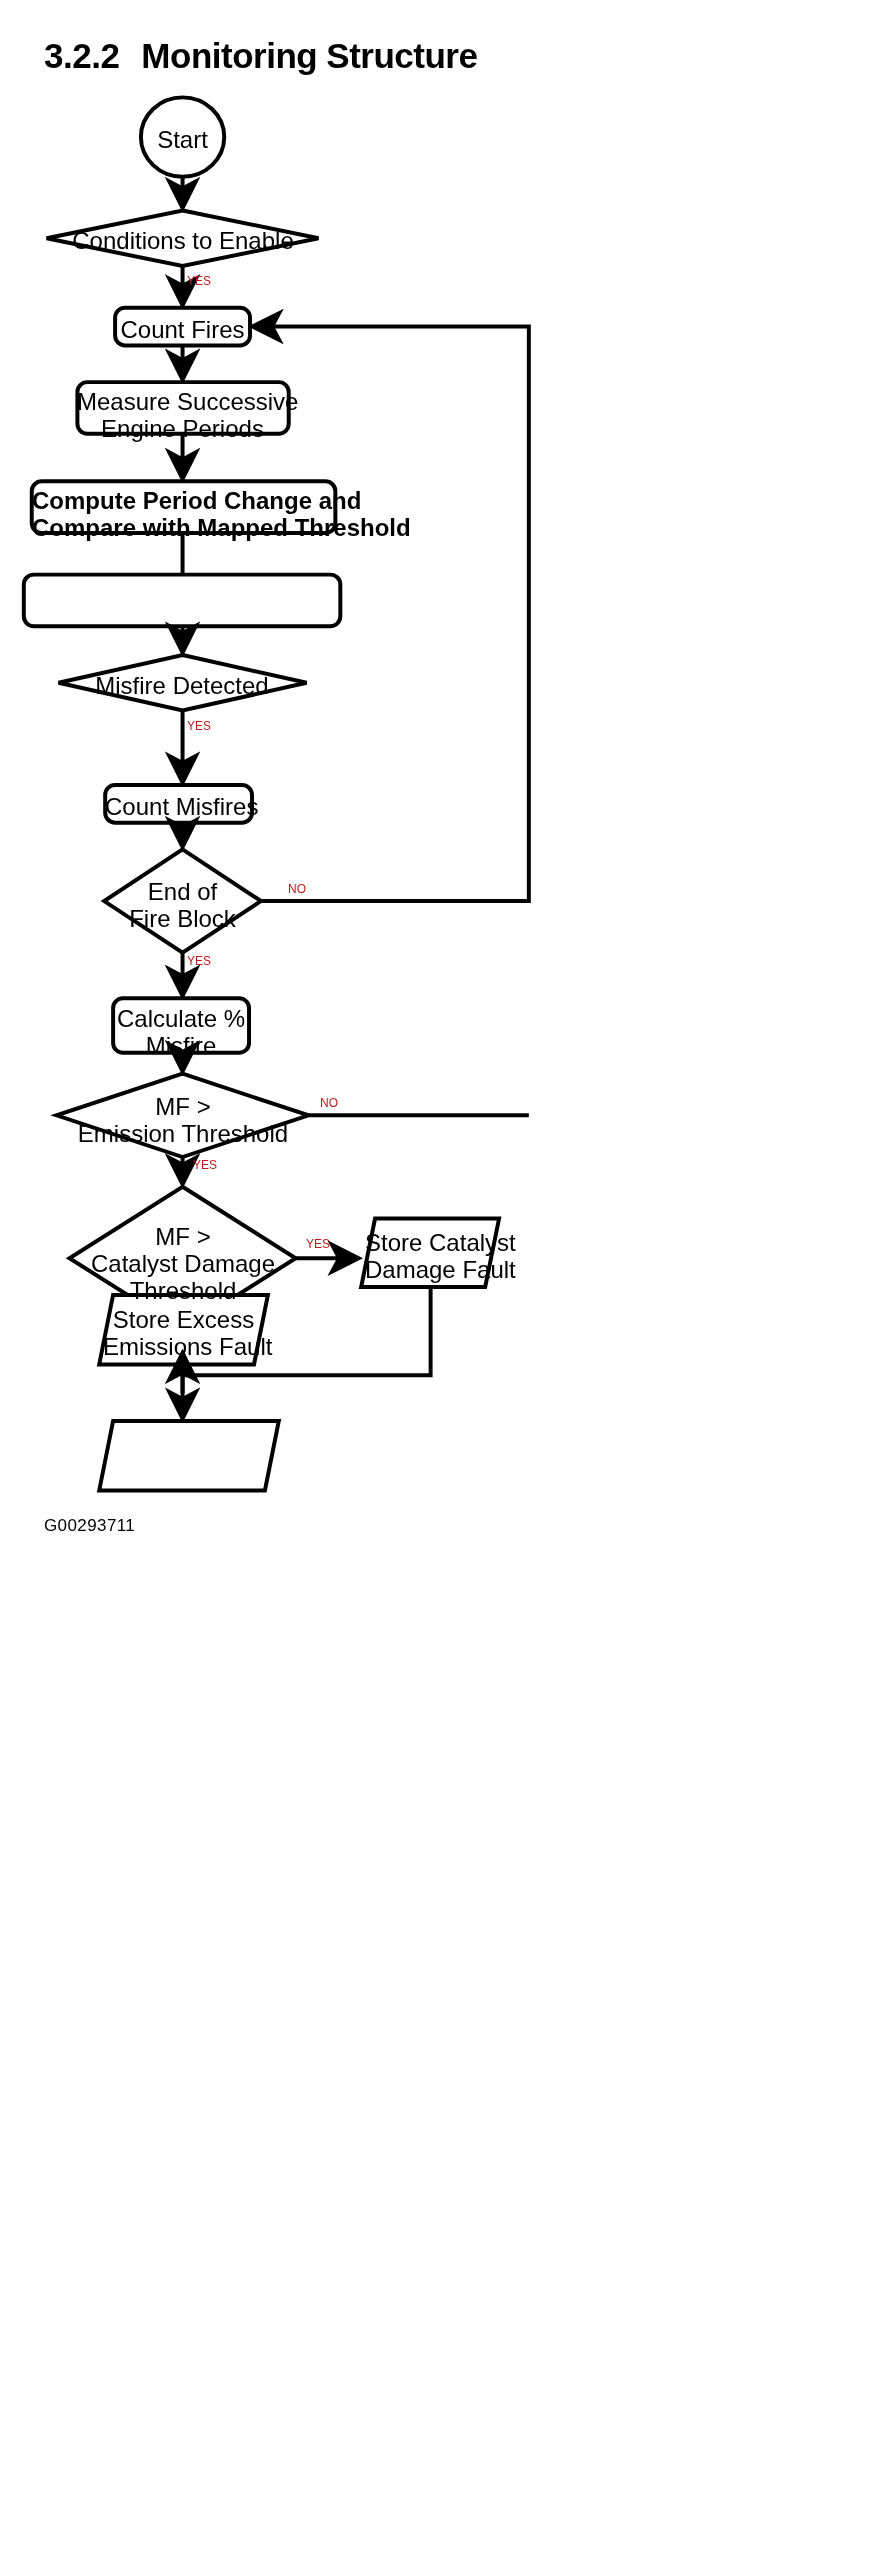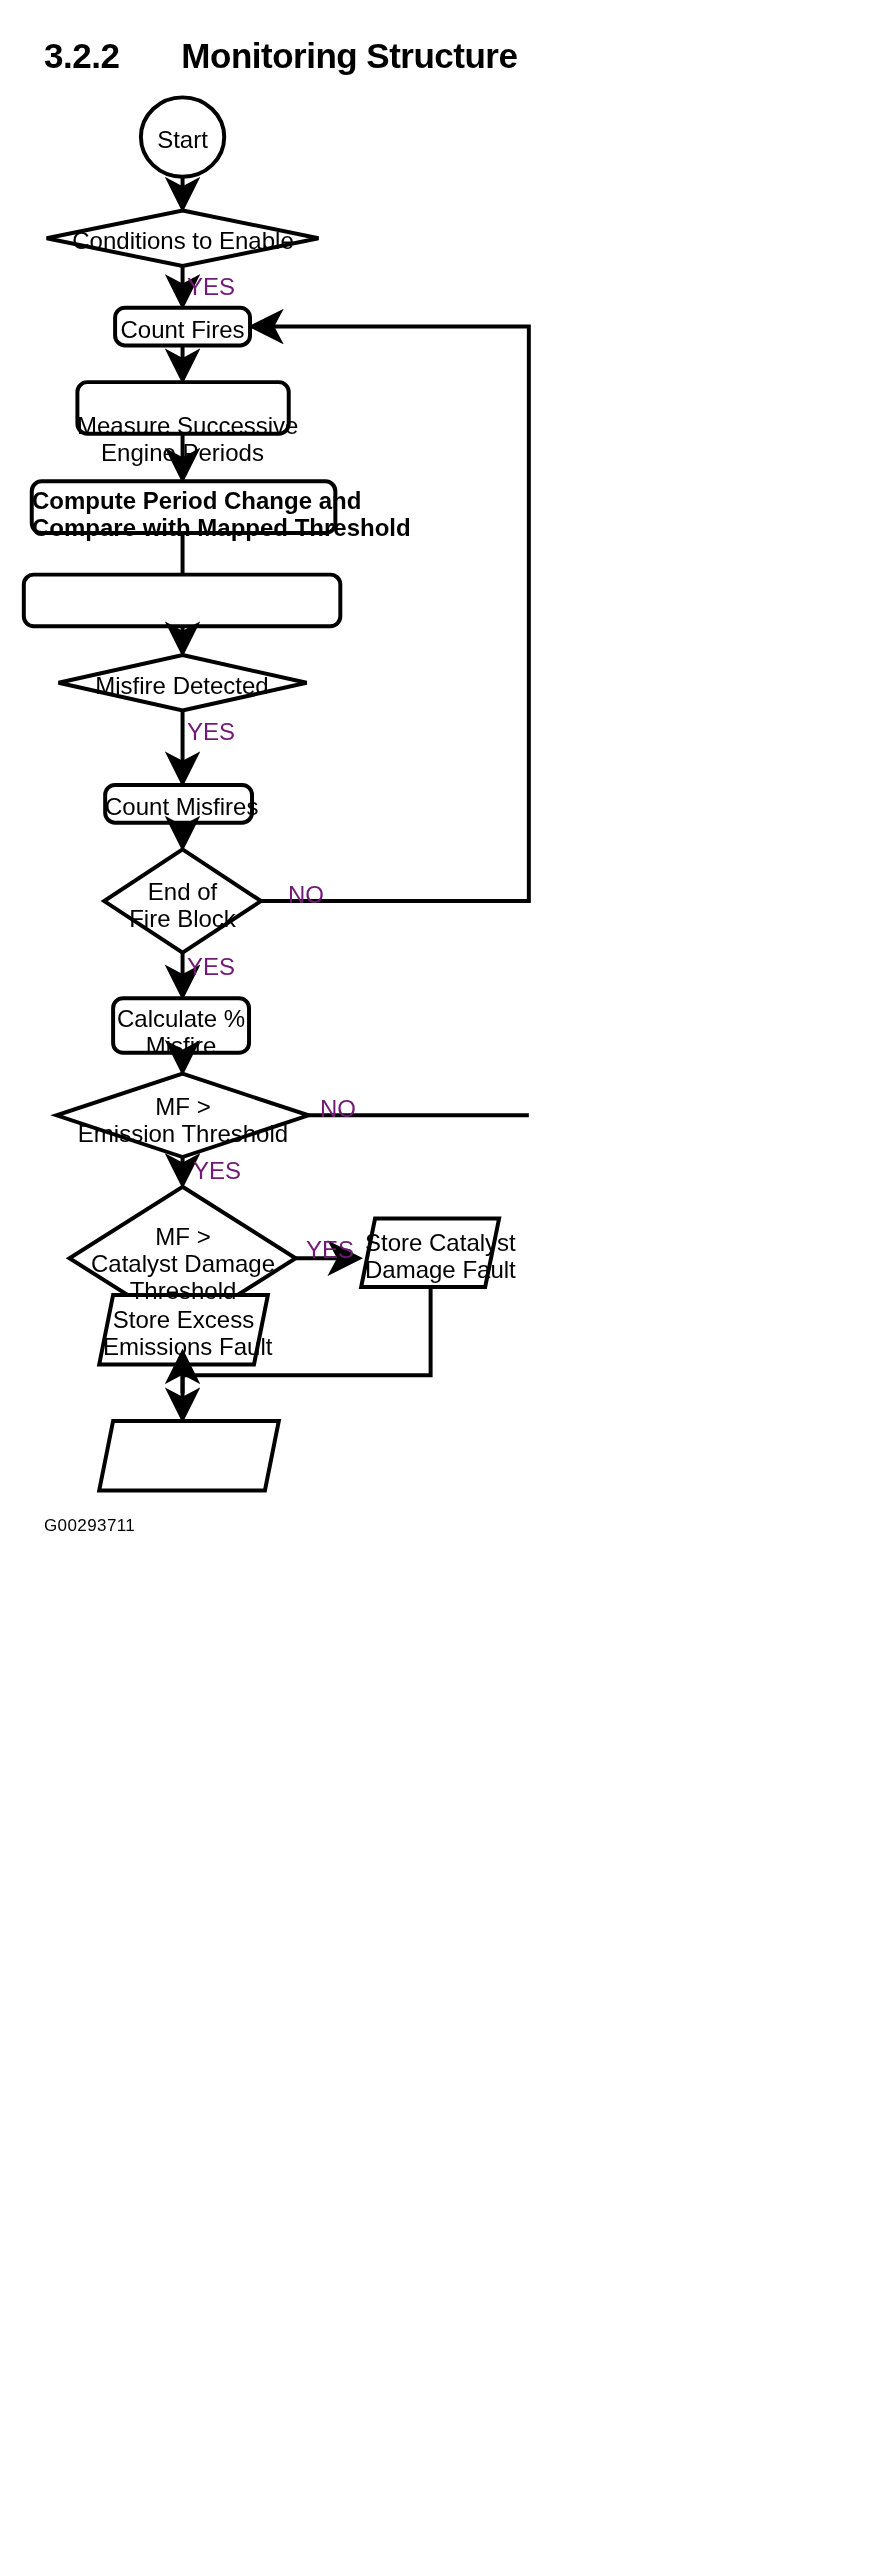--- a/index.html
+++ b/index.html
@@ -28,21 +28,21 @@
     top: 36px;
     width: 695px;
     display: flex;
     align-items: baseline;
     gap: 22px;
     font-weight: bold;
     font-size: 35px;
     letter-spacing: -0.5px;
   }
   #title-number { white-space: nowrap; }
-  #title-text   { white-space: nowrap; margin-left: 40px; }
+  #title-text   { white-space: nowrap; }
 
   
   #diagram-svg {
     position: absolute;
     left: 0;
     top: 0;
     width: 890px;
     height: 2576px;
   }
   #diagram-svg .shape {
@@ -62,23 +62,23 @@
     position: absolute;
     text-align: center;
     font-size: 24px;
     line-height: 1.12;
     color: #000000;
     pointer-events: none;
     white-space: pre;
   }
   .edge-label {
     position: absolute;
-    font-size: 24px;
+    font-size: 12px;
     line-height: 1;
-    color: #701a75;
+    color: #b91c1c;
     white-space: nowrap;
   }
   #figure-code {
     position: absolute;
     left: 44px;
     top: 2451px;
     font-size: 17px;
     letter-spacing: 0.4px;
   }
 </style>
@@ -165,21 +165,21 @@
     <path class="connector" d="M184,1375 L184,1428" marker-end="url(#arrow)"></path>
 
   </svg>
 
   <div class="node-label" style="left:133px; top:127px; width:99px;">Start</div>
 
   <div class="node-label" style="left:64px; top:228px; width:238px;">Conditions to Enable</div>
 
   <div class="node-label" style="left:115px; top:317px; width:135px;">Count Fires</div>
 
-  <div class="node-label" style="left:77px; top:389px; width:211px;margin-top:24px;">Measure Successive
+  <div class="node-label" style="left:77px; top:389px; width:211px;">Measure Successive
 Engine Periods</div>
 
   <div class="node-label" style="left:32px; top:488px; width:304px;font-weight:bold;">Compute Period Change and
 Compare with Mapped Threshold</div>
 
 
   <div class="node-label" style="left:73px; top:673px; width:218px;">Misfire Detected</div>
 
   <div class="node-label" style="left:105px; top:794px; width:147px;">Count Misfires</div>
 

